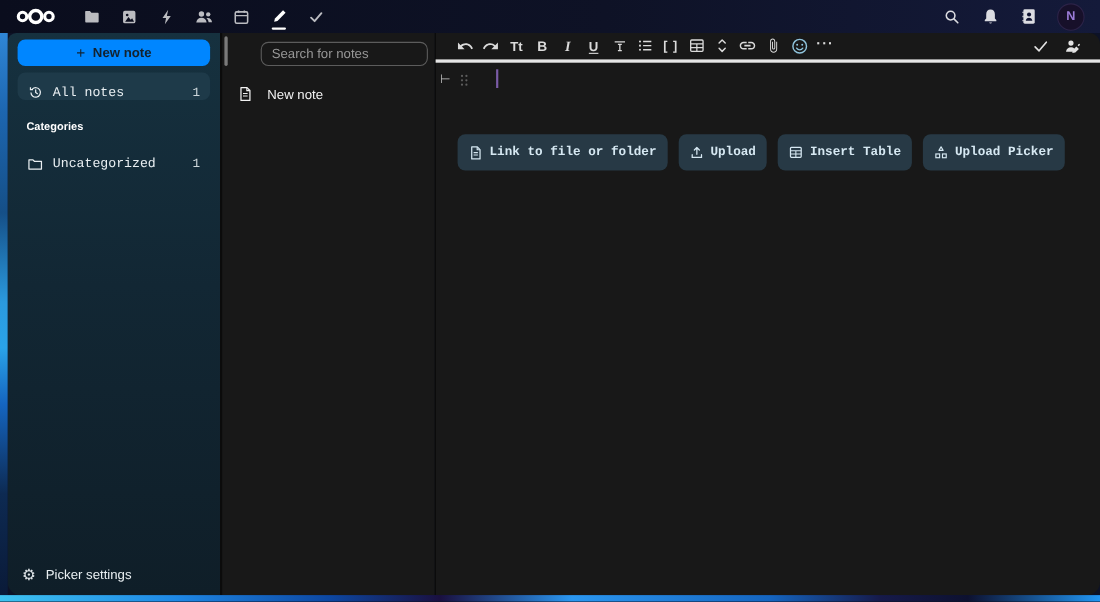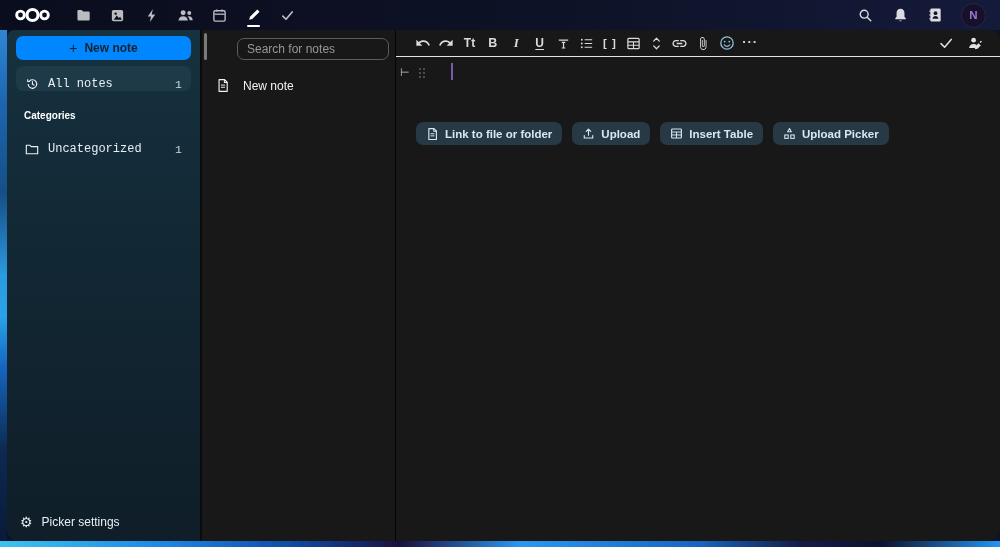--- a/index.html
+++ b/index.html
@@ -54,43 +54,43 @@
   .list-col { width:195px; flex:none; position:relative; background:var(--panel-bg,#181818); border-left:2px solid #0b0b0b; }
   .list-scrollbar { position:absolute; left:2px; top:3px; width:3px; height:27px; background:#7a7a7a; border-radius:2px; cursor:pointer; }
   .search-input { display:block; margin:8px 6px 0 35px; width:152px; height:22px; background:transparent;
     border:1px solid #5c5c5c; border-radius:7px; color:#ddd; font-size:12px; padding:0 9px; outline:none; font-family:inherit; }
   .search-input::placeholder { color:#979797; }
   .note-item { margin-top:12px; display:flex; align-items:center; gap:13px; padding:6px 8px 6px 14px;
     font-size:12px; color:#f2f2f2; cursor:pointer; }
 
   
   .editor-col { flex:1; display:flex; flex-direction:column; background:var(--panel-bg,#181818); border-left:1px solid #040404; }
-  .toolbar { height:27px; flex:none; display:flex; align-items:center; padding:0 13px 0 15px; border-bottom:1px solid #e5e5e5; }
+  .toolbar { height:27px; flex:none; display:flex; align-items:flex-start; padding:0 13px 0 15px; border-bottom:3px solid #e5e5e5; }
   .tb-btn { width:23.4px; height:23px; display:flex; align-items:center; justify-content:center;
     color:#dadada; border-radius:6px; cursor:pointer; background:transparent; border:none; font-family:inherit; }
   .glyph-tt { font-size:12px; font-weight:700; letter-spacing:0; }
   .glyph-b { font-size:12.5px; font-weight:800; }
   .glyph-i { font-size:13px; font-style:italic; font-family:"Liberation Serif",serif; font-weight:700; }
   .glyph-u { font-size:12px; font-weight:600; text-decoration:underline; text-underline-offset:2px; }
   .glyph-code { font-size:11.5px; font-weight:700; letter-spacing:1px; }
   .glyph-more { font-size:13px; font-weight:700; letter-spacing:1px; padding-bottom:4px; }
   .tb-emoji { color:var(--emoji-icon,#8fc3dc); }
   .tb-spacer { flex:1; }
   .tb-right { display:flex; align-items:center; gap:6px; }
 
   .editor-body { flex:1; position:relative; }
   .block-controls { position:absolute; left:4px; top:10px; display:flex; align-items:center; gap:9px; }
   .insert-marker { color:#c2c2c2; font-size:11px; line-height:1; cursor:pointer; }
   .drag-dots { display:grid; grid-template-columns:2px 2px; grid-auto-rows:2px; gap:2px; cursor:grab; }
   .drag-dots i { width:2px; height:2px; border-radius:50%; background:#5e5e5e; }
   .caret { position:absolute; left:55px; top:6px; width:2px; height:17px; background:var(--caret,#7a5ba6); }
 
   .insert-row { position:absolute; top:65px; left:20px; display:flex; gap:10px; }
-  .insert-btn { height:23px; border:none; border-radius:7px; background:var(--insert-button-bg,#273945);
-    color:var(--insert-button-text,#d6e8f2); font-size:11.5px; font-weight:700; font-family:Liberation Sans, sans-serif;
+  .insert-btn { height:33px; border:none; border-radius:7px; background:var(--insert-button-bg,#273945);
+    color:var(--insert-button-text,#d6e8f2); font-size:11.5px; font-weight:700; font-family:Liberation Mono, monospace;
     display:flex; align-items:center; gap:6px; padding:0 10px; cursor:pointer; }
   .insert-btn svg { flex:none; }
 </style>
 </head>
 <body>
 
 <div class="stage">
   <div class="bg-left"></div>
   <div class="bg-bottom"></div>
 

